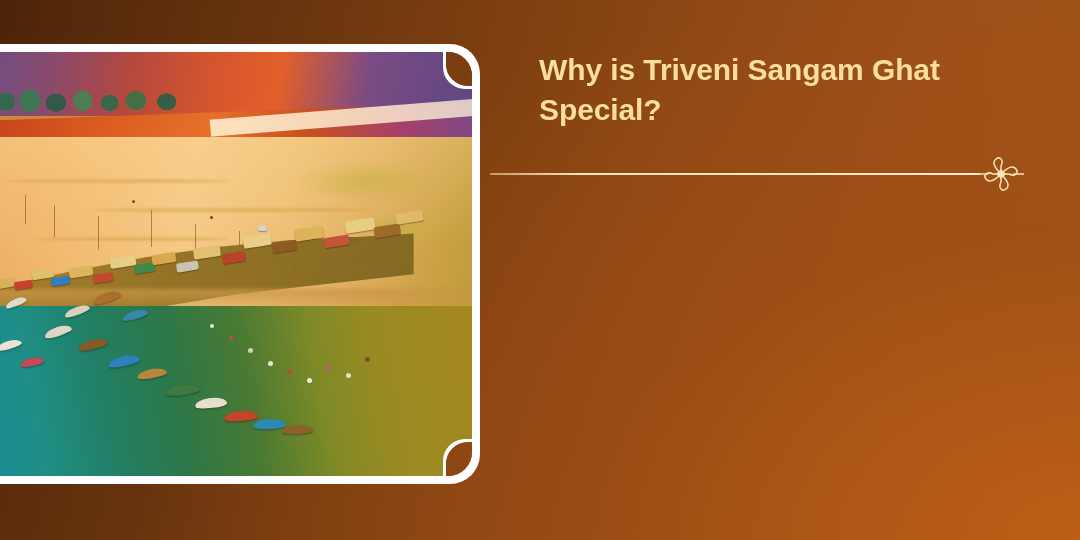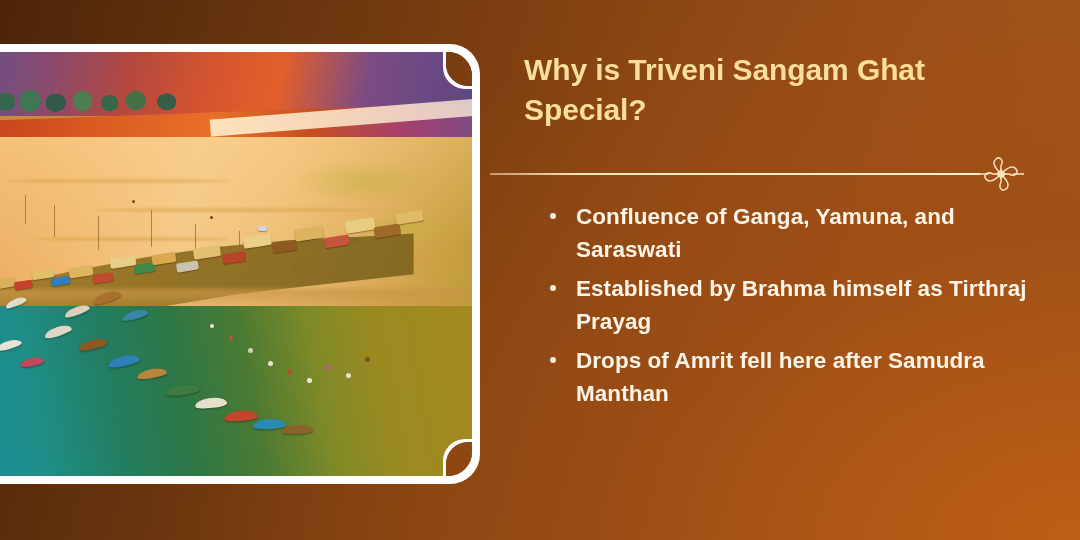--- a/index.html
+++ b/index.html
@@ -140,21 +140,21 @@
   
   .content {
     position: absolute;
     left: 524px;
     top: 0;
     width: 534px;
     height: 540px;
   }
   .title {
     position: absolute;
-    left: 0;
+    left: 15px;
     top: 50px;
     width: 470px;
     margin: 0;
     font-size: 30px;
     font-weight: bold;
     line-height: 1.32;
     color: #fadf9c;
     letter-spacing: -0.1px;
   }
   .divider-row {
@@ -313,20 +313,15 @@
           <path d="M23 18 C16 11 14 6 18 3 C22 0 26 4 23 10 Z"></path>
           <path d="M23 18 C30 11 35 9 38 13 C41 17 37 21 31 18 Z"></path>
           <path d="M23 18 C30 25 32 30 28 33 C24 36 20 32 23 26 Z"></path>
           <path d="M23 18 C16 25 11 27 8 23 C5 19 9 15 15 18 Z"></path>
 
           <path d="M23 14 L27 18 L23 22 L19 18 Z" fill="#f6e4bb"></path>
         </svg>
       </span>
     </div>
 
-    <ul class="bullets">
-      <li>Confluence of Ganga, Yamuna, and Saraswati</li>
-      <li>Established by Brahma himself as Tirthraj Prayag</li>
-      <li>Drops of Amrit fell here after Samudra Manthan</li>
-    </ul>
 
   </div>
 </div>
 
 </body></html>

